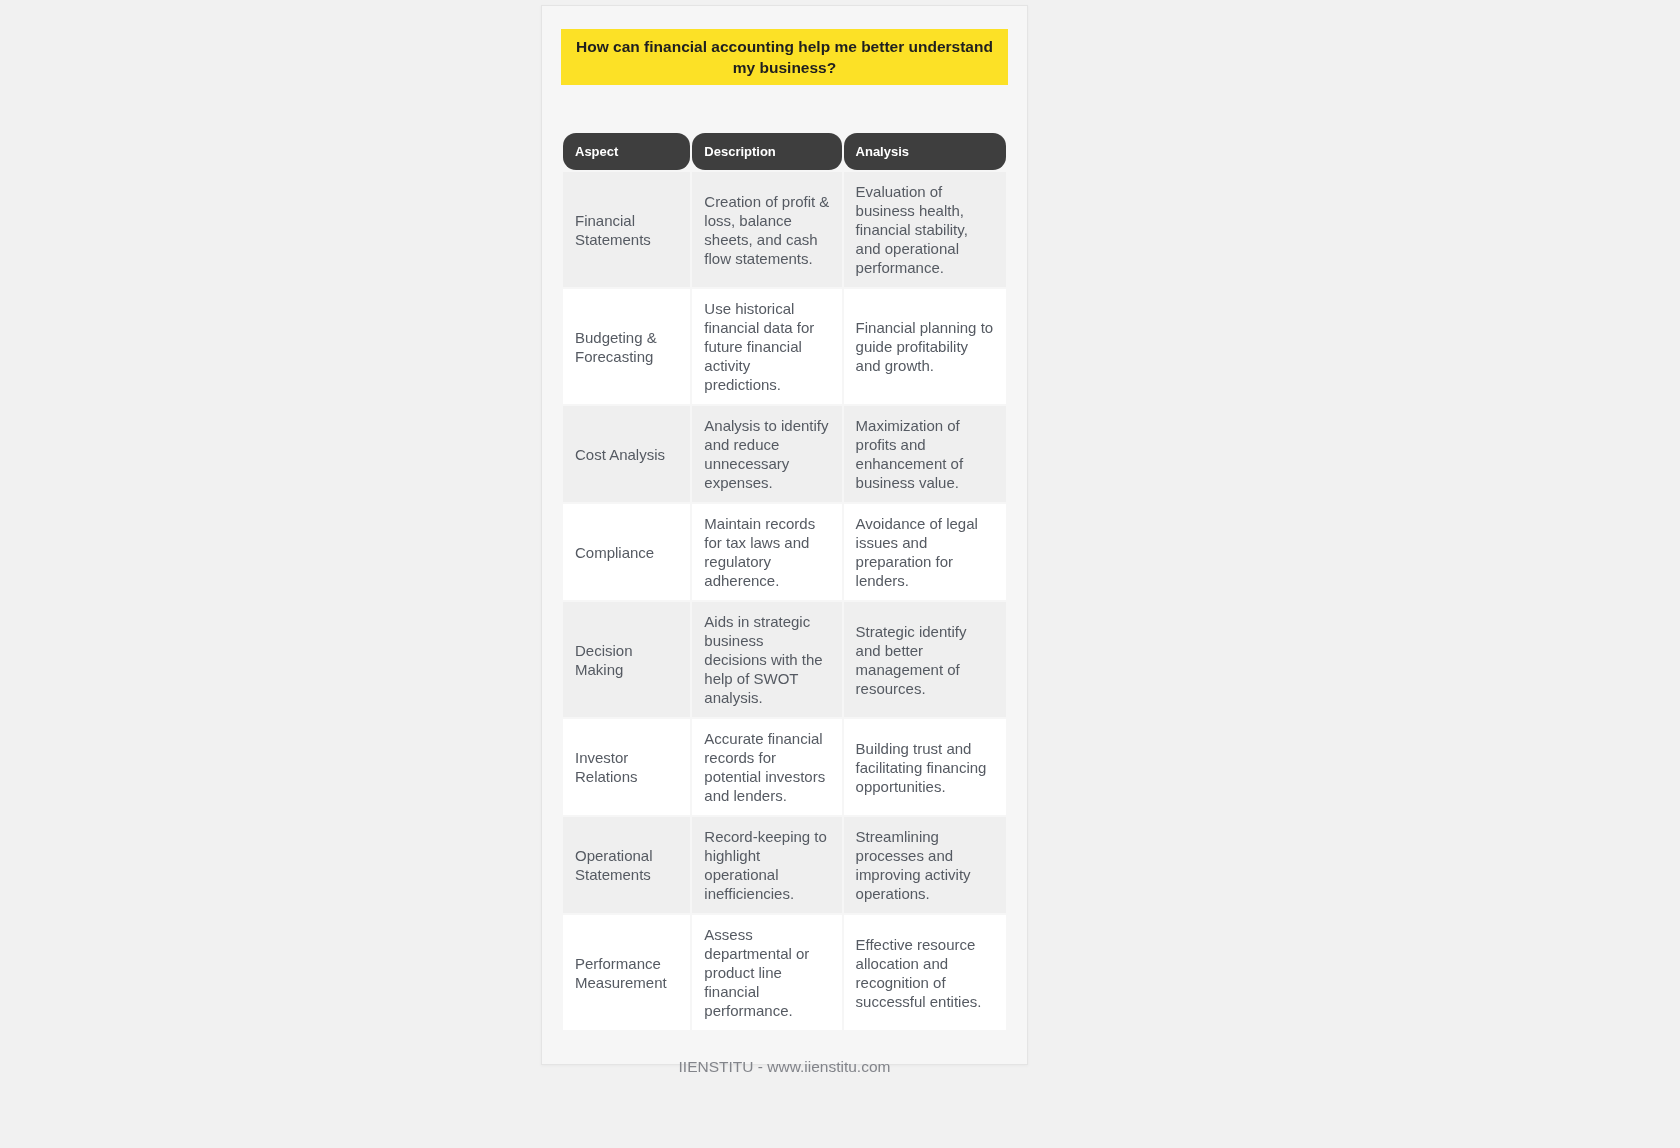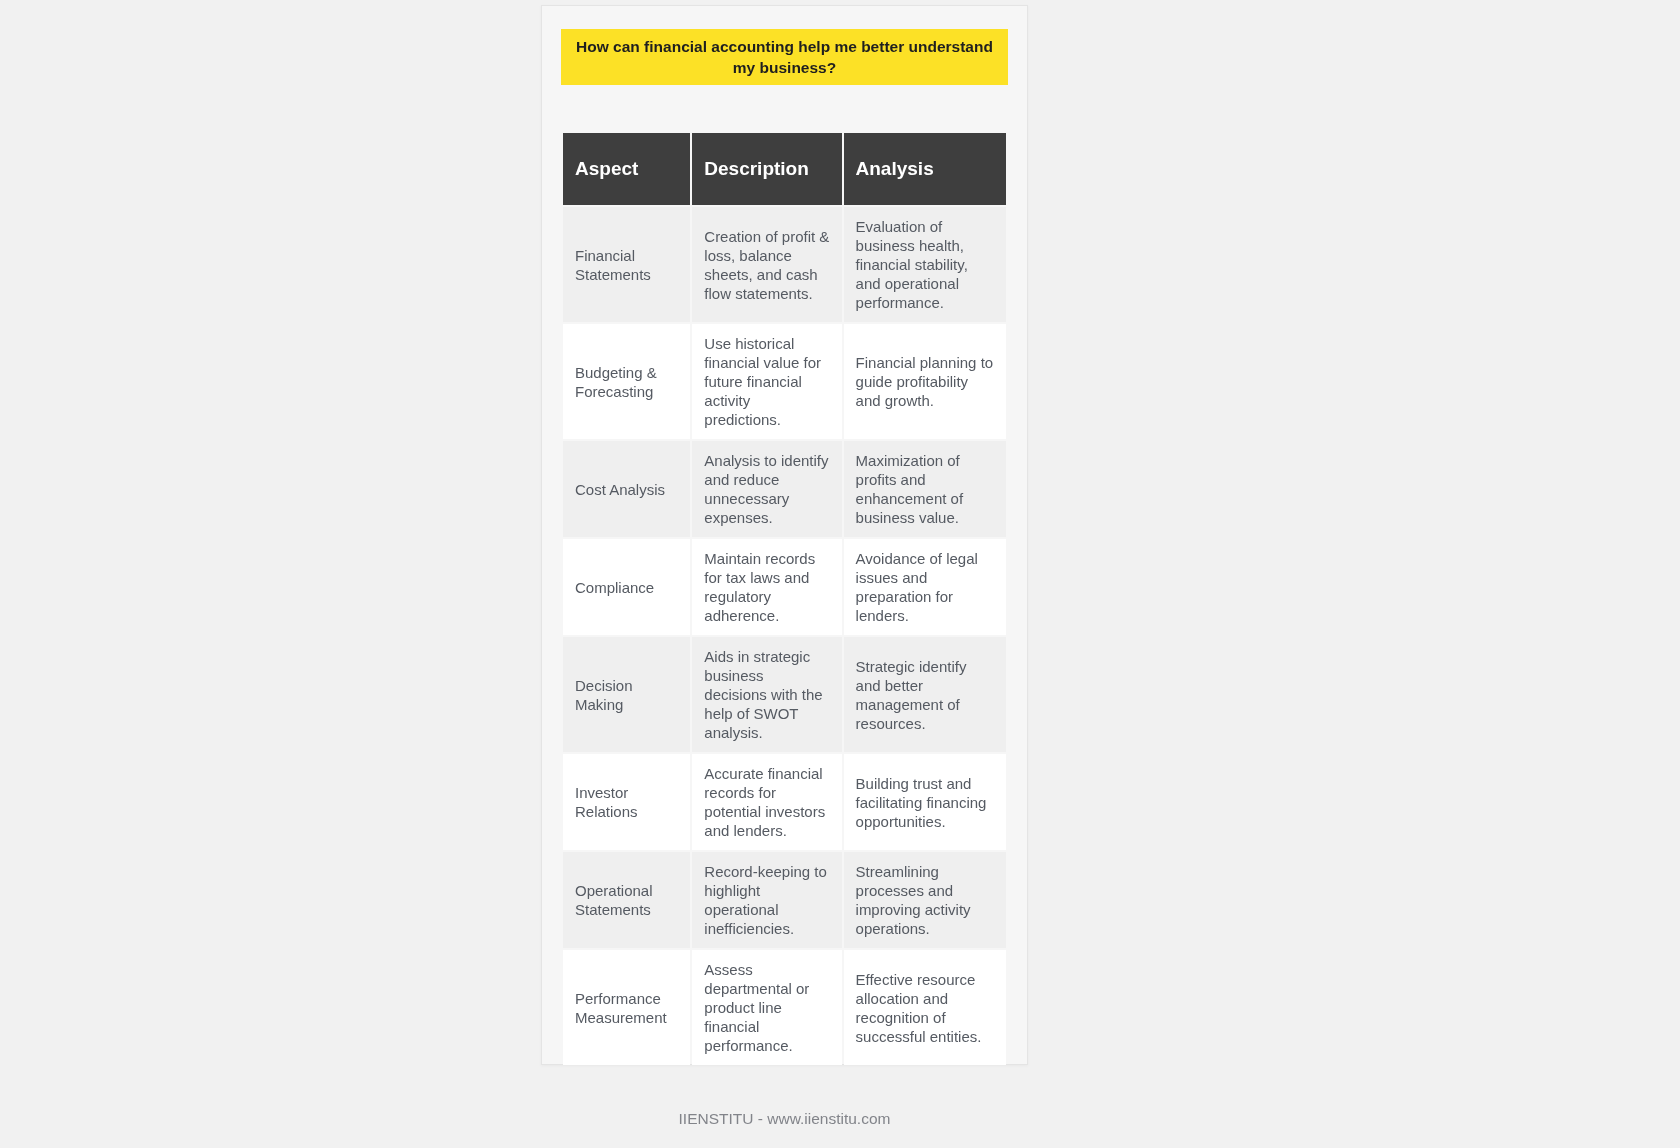--- a/index.html
+++ b/index.html
@@ -52,39 +52,40 @@
     border-collapse:separate;
     border-spacing:2px;
     table-layout:fixed;
   }
   col.c-aspect{width:29%;}
   col.c-desc{width:34%;}
   col.c-benefits{width:37%;}
   th{
     background:var(--header-bg);
     color:var(--header-text);
-    font-size:19px;
+    font-size:13px;
     font-weight:bold;
     text-align:left;
-    padding:25px 12px;
+    padding:11px 12px;
+    border-radius:13px;
   }
   td{
     font-size:15px;
     line-height:19px;
     color:var(--cell-text);
     padding:10px 12px;
     vertical-align:middle;
     background:var(--row-bg);
     word-wrap:break-word;
   }
   tbody tr:nth-child(odd) td{
     background:var(--row-alt-bg);
   }
   .footer{
-    margin-top:43px;
+    margin-top:26px;
     text-align:center;
     font-size:15.5px;
     color:var(--footer-text);
   }
 </style>
 </head>
 <body>
 
 <div class="card">
 
@@ -105,21 +106,21 @@
         </tr>
       </thead>
       <tbody>
         <tr>
           <td>Financial Statements</td>
           <td>Creation of profit &amp; loss, balance sheets, and cash flow statements.</td>
           <td>Evaluation of business health, financial stability, and operational performance.</td>
         </tr>
         <tr>
           <td>Budgeting &amp; Forecasting</td>
-          <td>Use historical financial value for future financial activity predictions.</td>
+          <td>Use historical financial data for future financial activity predictions.</td>
           <td>Financial planning to guide profitability and growth.</td>
         </tr>
         <tr>
           <td>Cost Analysis</td>
           <td>Analysis to identify and reduce unnecessary expenses.</td>
           <td>Maximization of profits and enhancement of business value.</td>
         </tr>
         <tr>
           <td>Compliance</td>
           <td>Maintain records for tax laws and regulatory adherence.</td>

